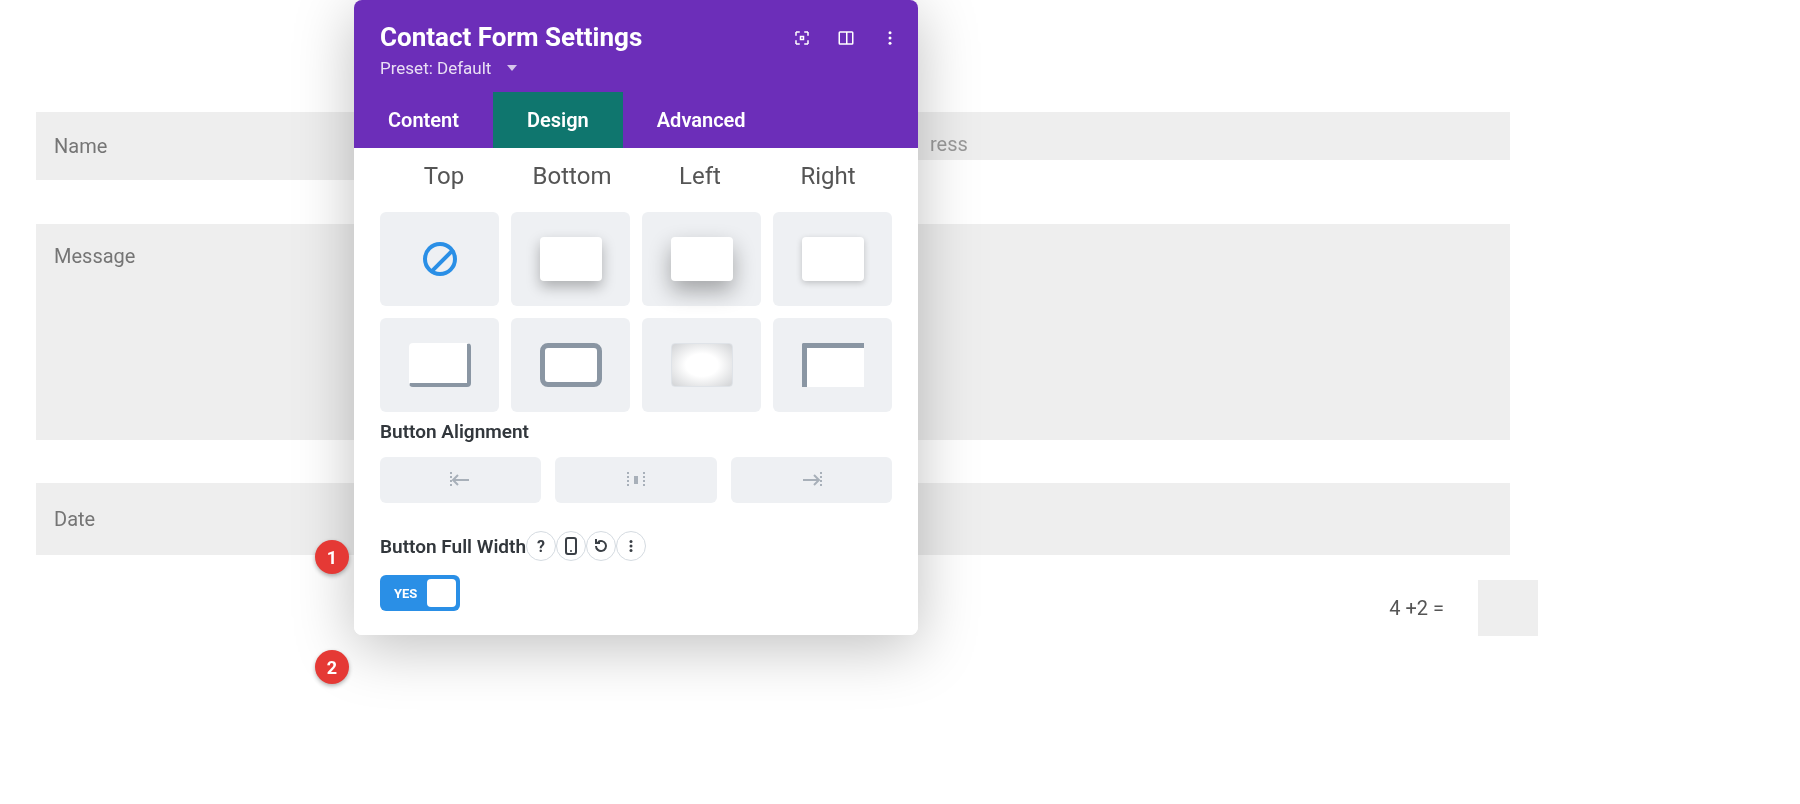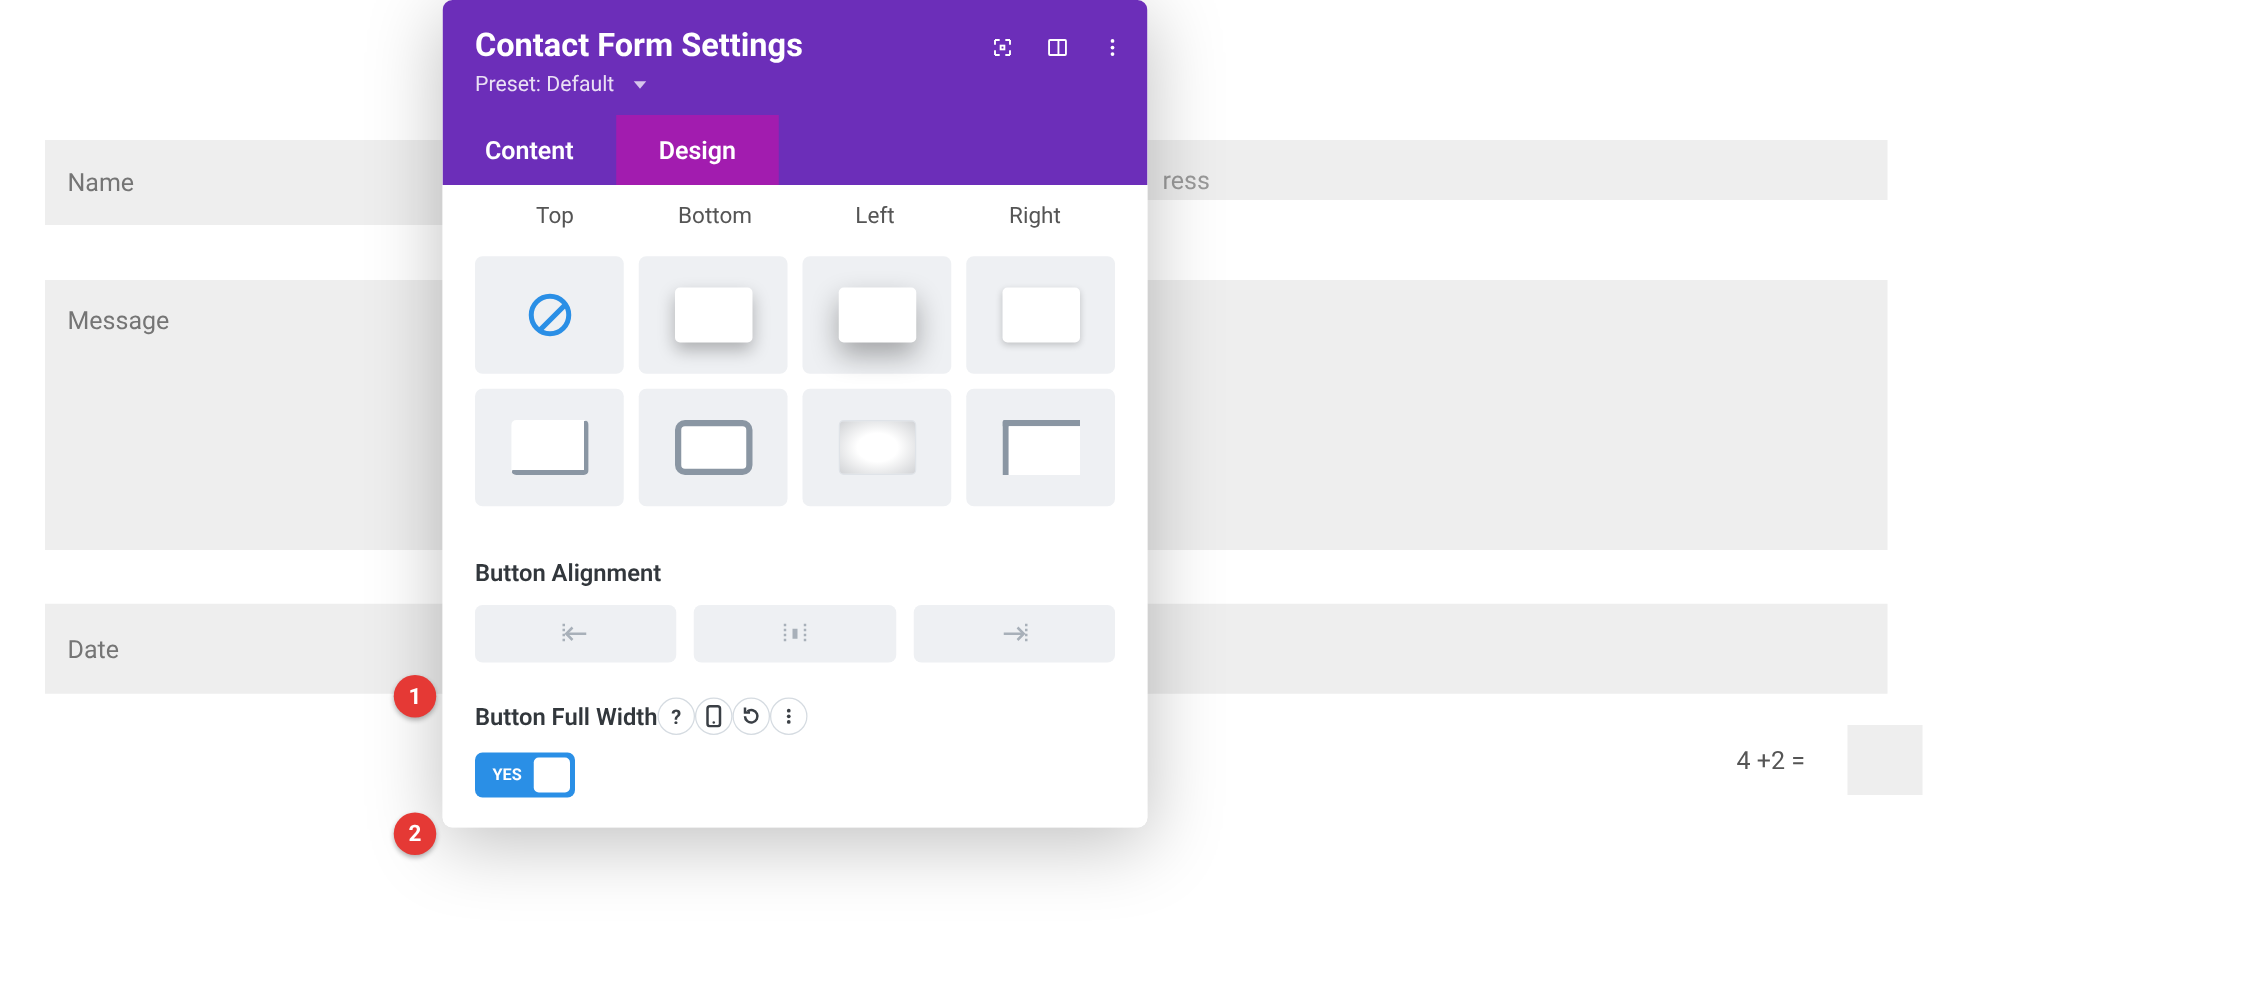--- a/index.html
+++ b/index.html
@@ -54,26 +54,26 @@
     padding: 22px 26px 14px;
     position: relative;
   }
   .panel-title { font-size: 26px; font-weight: 700; }
   .panel-sub { font-size: 17px; opacity: .85; margin-top: 6px; display:flex; align-items:center; gap:16px;}
   .panel-header-icons { position:absolute; right:18px; top:28px; display:flex; gap:24px; }
   .hicon { width:20px; height:20px; cursor:pointer; display:flex; align-items:center; justify-content:center; color:#fff; }
 
   .tabs { display:flex; background:#6c2eb9; }
   .tab { flex:0 0 auto; padding: 16px 34px; color:#fff; font-size:20px; font-weight:600; cursor:pointer;}
-  .tab.active { background:#a21caf; }
+  .tab.active { background:#0f766e; }
 
   .panel-body { background:#fff; padding: 0 26px 24px; }
 
   .spacing-labels { display:flex; padding: 14px 0 22px; }
-  .slabel { flex:1; text-align:center; color:#555; font-size:18px; }
+  .slabel { flex:1; text-align:center; color:#555; font-size:24px; }
 
   .section-title { font-size:19px; font-weight:600; color:#32373c; margin: 6px 0 14px; }
 
   .shadow-grid { display:grid; grid-template-columns: repeat(4, 1fr); gap: 12px; }
   .shadow-tile {
     background:#eef0f3; border-radius:6px; height: 94px;
     display:flex; align-items:center; justify-content:center; cursor:pointer;
   }
   .none-icon { width:34px;height:34px; border:4px solid #2a8fe6; border-radius:50%; position:relative;}
   .none-icon::after { content:""; position:absolute; width:32px; height:4px; background:#2a8fe6; top:13px; left:-1px; transform:rotate(-45deg);}
@@ -146,20 +146,21 @@
             <circle cx="12" cy="5" r="2"></circle>
             <circle cx="12" cy="12" r="2"></circle>
             <circle cx="12" cy="19" r="2"></circle>
           </svg>
       </div>
     </div>
   </div>
   <div class="tabs">
     <div class="tab">Content</div>
     <div class="tab active">Design</div>
+    <div class="tab">Advanced</div>
   </div>
 
   <div class="panel-body">
     <div class="spacing-labels">
       <div class="slabel">Top</div>
       <div class="slabel">Bottom</div>
       <div class="slabel">Left</div>
       <div class="slabel">Right</div>
     </div>
 
@@ -183,21 +184,21 @@
           <div class="swatch sw5"></div>
         </div>
       <div class="shadow-tile">
           <div class="swatch sw6"></div>
         </div>
       <div class="shadow-tile">
           <div class="swatch sw7"></div>
         </div>
     </div>
 
-    <div class="section-title" style="margin-top:42px">Button Alignment</div>
+    <div class="section-title" style="margin-top:8px">Button Alignment</div>
     <div class="align-row">
       <div class="align-btn">
         <svg width="28" height="20" viewBox="0 0 28 20" fill="none" stroke="currentColor" stroke-width="2">
             <line x1="4" y1="2" x2="4" y2="18" stroke-dasharray="2 2"></line>
             <line x1="6" y1="10" x2="22" y2="10"></line>
             <polyline points="11,5 6,10 11,15"></polyline>
           </svg>
       </div>
       <div class="align-btn">
         <svg width="28" height="20" viewBox="0 0 28 20" fill="none" stroke="currentColor" stroke-width="2">

